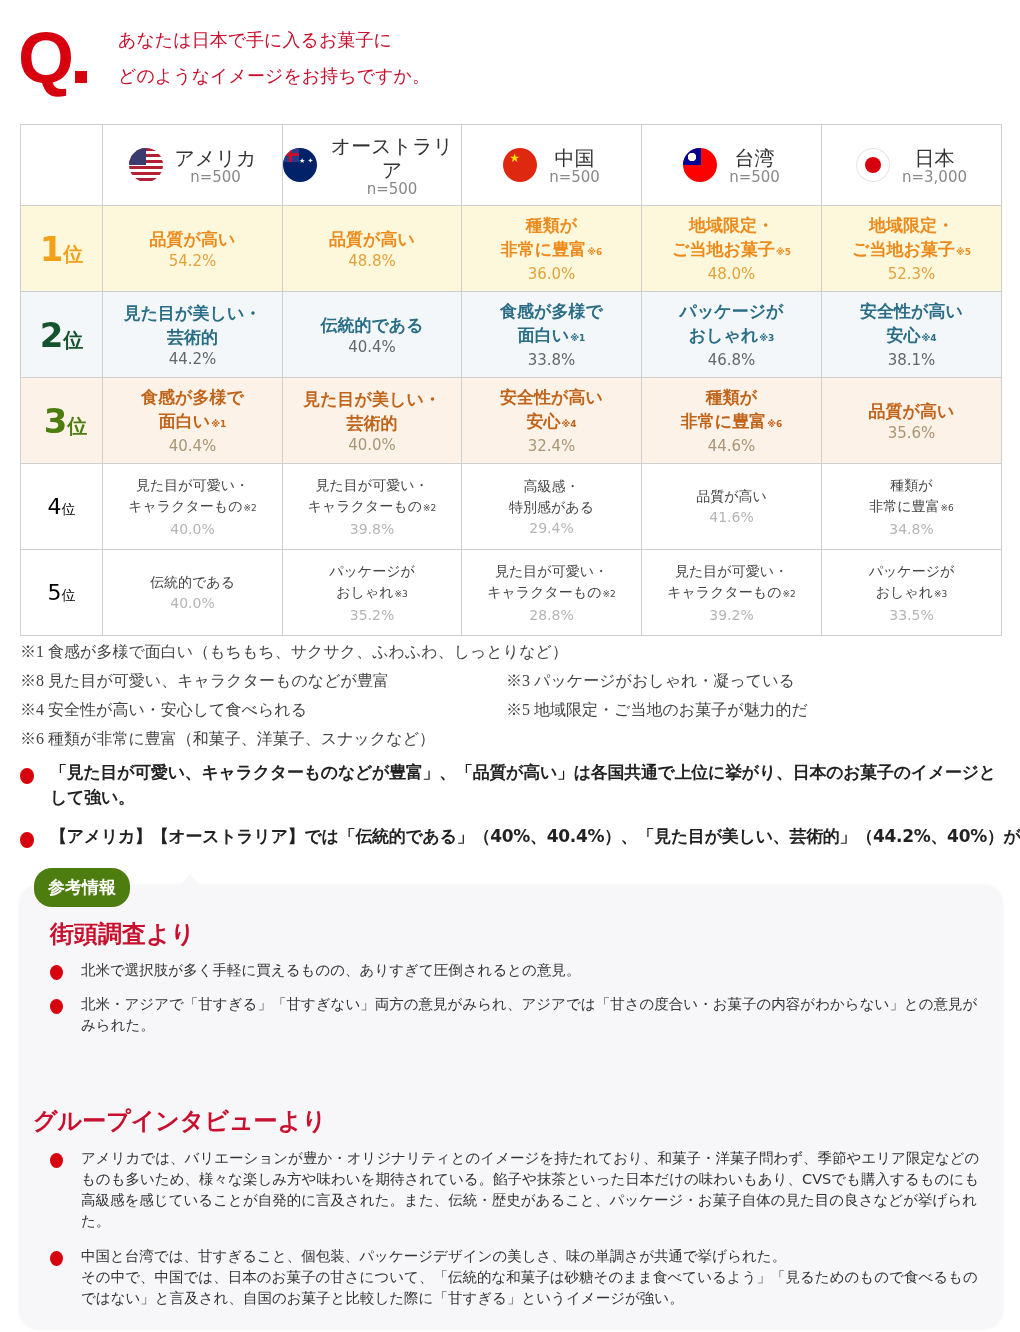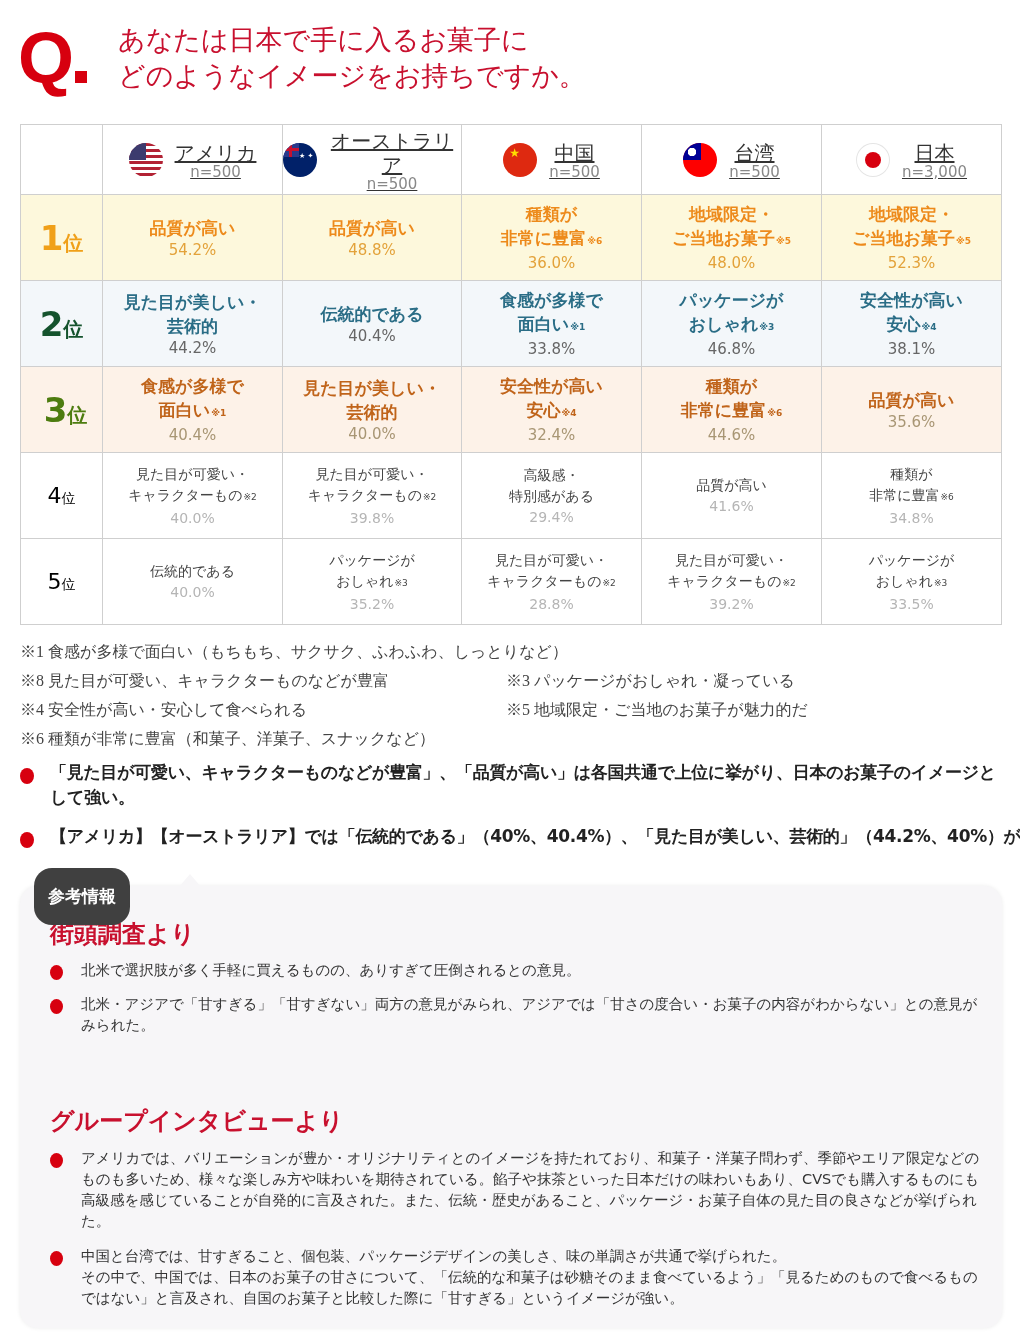--- a/index.html
+++ b/index.html
@@ -6,28 +6,28 @@
   body {
     width: 1020px; height: 1332px; overflow: hidden;
     background: #ffffff;
     font-family: "DejaVu Sans", "Liberation Sans", sans-serif;
     color: #333;
     position: relative;
   }
   .q-header { position: absolute; left: 18px; top: 18px; height: 80px; display: flex; align-items: center; }
   .q-mark { font-family: "Liberation Sans", sans-serif; font-weight: 900; color: #d7000f; font-size: 72px; line-height: 1; letter-spacing: -2px; }
   .q-dot { display: inline-block; width: 12px; height: 12px; background: #d7000f; margin-left: 3px; margin-top: 38px; }
-  .q-text { position: absolute; left: 100px; top: 4px; color: #c8102e; font-size: 27px; line-height: 36px; white-space: nowrap; font-weight: 500; }
+  .q-text { position: absolute; left: 100px; top: 4px; color: #c8102e; font-size: 18px; line-height: 36px; white-space: nowrap; font-weight: 500; }
 
   table.rank {
     position: absolute; left: 20px; top: 124px;
     width: 981px; border-collapse: collapse; table-layout: fixed;
   }
   table.rank td, table.rank th { border: 1px solid #cfcfcf; text-align: center; vertical-align: middle; }
-  table.rank th { height: 70px; background: #fff; font-weight: normal; text-decoration: underline; }
+  table.rank th { height: 81px; background: #fff; font-weight: normal; }
   .col-rank { width: 82px; }
   .country { display: flex; align-items: center; justify-content: center; gap: 12px; }
   .flag { width: 34px; height: 34px; border-radius: 50%; position: relative; overflow: hidden; flex: 0 0 34px; }
   .cname { font-size: 20px; color: #333; line-height: 24px; }
   .nval { font-size: 15px; color: #888; line-height: 14px; }
   .ctext { text-align: center; }
 
   .flag-us { background: repeating-linear-gradient(#b22234 0 3px, #fff 3px 6px); }
   .flag-us::after { content: ""; position: absolute; left: 0; top: 0; width: 17px; height: 17px; background: #3c3b6e; }
   .flag-au { background: #012169; }
@@ -75,21 +75,21 @@
   .fn-row { display: flex; }
   .fn-row .fn-cell { white-space: nowrap; font-family: Liberation Serif, serif; }
   .fn-row .fn-left { width: 486px; }
 
   .summary { position: absolute; left: 20px; top: 760px; width: 985px; }
   .bullet-item { display: flex; align-items: flex-start; margin-bottom: 14px; }
   .dot { width: 14px; height: 16px; border-radius: 50%; background: #d7000f; flex: 0 0 14px; margin-top: 8px; margin-right: 16px; }
   .summary .btext { font-size: 17px; font-weight: bold; color: #222; line-height: 25px; letter-spacing: -0.3px; }
 
   .ref-box { position: absolute; left: 20px; top: 886px; width: 982px; height: 442px; background: #f7f6f8; border-radius: 18px; box-shadow: 0 0 4px rgba(0,0,0,0.08); }
-  .ref-tag { position: absolute; left: 34px; top: 868px; background: #404040; color: #fff; font-weight: bold; font-size: 17px; padding: 17px 14px; border-radius: 18px; z-index: 2; }
+  .ref-tag { position: absolute; left: 34px; top: 868px; background: #4d7c0f; color: #fff; font-weight: bold; font-size: 17px; padding: 8px 14px; border-radius: 18px; z-index: 2; }
   .ref-tail { position: absolute; left: 178px; top: 874px; width: 0; height: 0; border-left: 12px solid transparent; border-right: 12px solid transparent; border-bottom: 14px solid #f7f6f8; z-index: 1; }
   .ref-heading { position: absolute; color: #c8102e; font-size: 24px; font-weight: bold; }
   .ref-list { position: absolute; left: 50px; width: 930px; }
   .ref-list .bullet-item { margin-bottom: 10px; }
   .ref-list .dot { width: 13px; height: 15px; margin-top: 5px; margin-right: 18px; flex: 0 0 13px; }
   .ref-list .btext { font-size: 14.5px; color: #333; line-height: 21px; font-weight: 500; }
 </style>
 </head>
 <body>
 
@@ -339,21 +339,21 @@
   <div class="bullet-item" style="margin-bottom:13px">
     <span class="dot"></span>
     <span class="btext">北米で選択肢が多く手軽に買えるものの、ありすぎて圧倒されるとの意見。</span>
   </div>
   <div class="bullet-item">
     <span class="dot"></span>
     <span class="btext">北米・アジアで「甘すぎる」「甘すぎない」両方の意見がみられ、アジアでは「甘さの度合い・お菓子の内容がわからない」との意見がみられた。</span>
   </div>
 </div>
 
-<div class="ref-heading" style="left:50px; top:1105px;text-align:center;">グループインタビューより</div>
+<div class="ref-heading" style="left:33px; top:1105px;text-align:center;">グループインタビューより</div>
 <div class="ref-list" style="top:1148px;">
   <div class="bullet-item" style="margin-bottom:14px">
     <span class="dot"></span>
     <span class="btext">アメリカでは、バリエーションが豊か・オリジナリティとのイメージを持たれており、和菓子・洋菓子問わず、季節やエリア限定などのものも多いため、様々な楽しみ方や味わいを期待されている。餡子や抹茶といった日本だけの味わいもあり、CVSでも購入するものにも高級感を感じていることが自発的に言及された。また、伝統・歴史があること、パッケージ・お菓子自体の見た目の良さなどが挙げられた。</span>
   </div>
   <div class="bullet-item">
     <span class="dot"></span>
     <span class="btext"><span>中国と台湾では、甘すぎること、個包装、パッケージデザインの美しさ、味の単調さが共通で挙げられた。</span><br><span>その中で、中国では、日本のお菓子の甘さについて、「伝統的な和菓子は砂糖そのまま食べているよう」「見るためのもので食べるものではない」と言及され、自国のお菓子と比較した際に「甘すぎる」というイメージが強い。</span></span>
   </div>
 </div>

